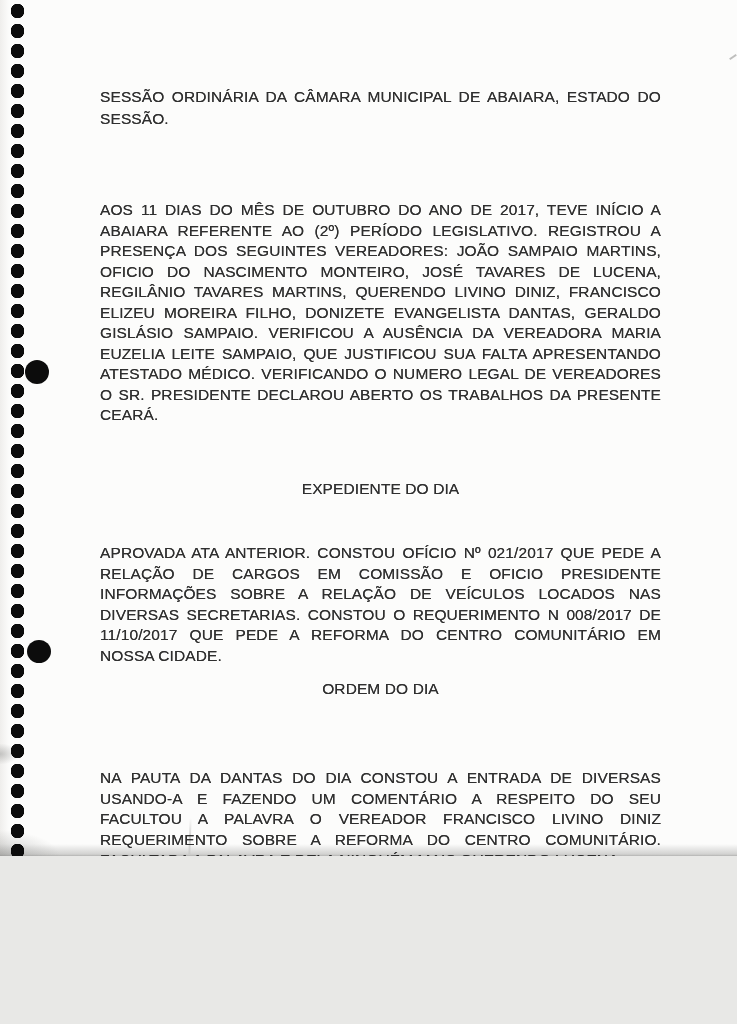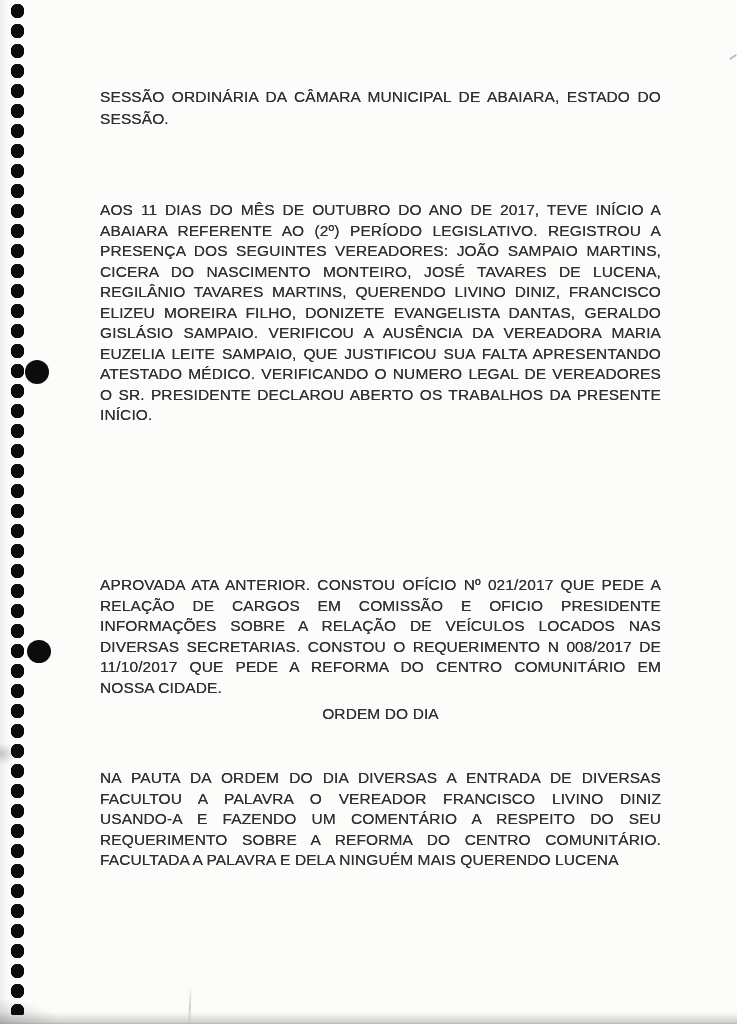--- a/index.html
+++ b/index.html
@@ -3,21 +3,21 @@
 <meta charset="utf-8">
 <style>
   html, body {
     margin: 0;
     padding: 0;
     background: #e8e8e6;
   }
   .page {
     position: relative;
     width: 737px;
-    height: 1024px;
+    height: 856px;
     margin: 0 auto;
     background: var(--paper, #fcfcfb);
     overflow: hidden;
     font-family: "Liberation Sans", sans-serif;
     color: var(--ink, #2f2f2f);
   }
   
   .edge-left {
     position: absolute; left: 0; top: 0; width: 9px; height: 100%;
     background: linear-gradient(90deg, #efeeec 0%, rgba(252,252,251,0) 100%);
@@ -75,22 +75,22 @@
     text-align: justify;
     text-align-last: justify;
     white-space: normal;
   }
   .text-block .line:last-child {
     text-align-last: left;
   }
   .doc-title       { top: 86px;  line-height: 21.5px; }
   .para-opening    { top: 200px; }
   .section-heading { top: 479px; text-align: center; }
-  .para-expediente { top: 543px; margin-top: 32px; }
-  .section-heading.ordem { top: 704px; }
+  .para-expediente { top: 543px; }
+  .section-heading.ordem { top: 679px; }
   .para-ordem      { top: 768px; }
 </style>
 </head>
 <body>
 
 <div class="page">
 
   <div class="edge-left"></div>
   <div class="bottom-shadow"></div>
   <div class="corner-shade"></div>
@@ -104,43 +104,44 @@
 
   <div class="text-block doc-title">
       <div class="line">SESSÃO ORDINÁRIA DA CÂMARA MUNICIPAL DE ABAIARA, ESTADO DO</div>
       <div class="line">SESSÃO.</div>
     </div>
 
   <div class="text-block para-opening">
       <div class="line">AOS 11 DIAS DO MÊS DE OUTUBRO DO ANO DE 2017, TEVE INÍCIO A</div>
       <div class="line">ABAIARA REFERENTE AO (2º) PERÍODO LEGISLATIVO. REGISTROU A</div>
       <div class="line">PRESENÇA DOS SEGUINTES VEREADORES: JOÃO SAMPAIO MARTINS,</div>
-      <div class="line">CICERA DO NASCIMENTO MONTEIRO, JOSÉ TAVARES DE LUCENA,</div>
+      <div class="line">OFICIO DO NASCIMENTO MONTEIRO, JOSÉ TAVARES DE LUCENA,</div>
       <div class="line">REGILÂNIO TAVARES MARTINS, QUERENDO LIVINO DINIZ, FRANCISCO</div>
       <div class="line">ELIZEU MOREIRA FILHO, DONIZETE EVANGELISTA DANTAS, GERALDO</div>
       <div class="line">GISLÁSIO SAMPAIO. VERIFICOU A AUSÊNCIA DA VEREADORA MARIA</div>
       <div class="line">EUZELIA LEITE SAMPAIO, QUE JUSTIFICOU SUA FALTA APRESENTANDO</div>
       <div class="line">ATESTADO MÉDICO. VERIFICANDO O NUMERO LEGAL DE VEREADORES</div>
       <div class="line">O SR. PRESIDENTE DECLAROU ABERTO OS TRABALHOS DA PRESENTE</div>
-      <div class="line">INÍCIO.</div>
+      <div class="line">CEARÁ.</div>
     </div>
 
+  <div class="text-block section-heading">EXPEDIENTE DO DIA</div>
 
   <div class="text-block para-expediente">
       <div class="line">APROVADA ATA ANTERIOR. CONSTOU OFÍCIO Nº 021/2017 QUE PEDE A</div>
       <div class="line">RELAÇÃO DE CARGOS EM COMISSÃO E OFICIO PRESIDENTE</div>
       <div class="line">INFORMAÇÕES SOBRE A RELAÇÃO DE VEÍCULOS LOCADOS NAS</div>
       <div class="line">DIVERSAS SECRETARIAS. CONSTOU O REQUERIMENTO N 008/2017 DE</div>
       <div class="line">11/10/2017 QUE PEDE A REFORMA DO CENTRO COMUNITÁRIO EM</div>
       <div class="line">NOSSA CIDADE.</div>
     </div>
 
   <div class="text-block section-heading ordem">ORDEM DO DIA</div>
 
   <div class="text-block para-ordem">
-      <div class="line">NA PAUTA DA ORDEM DO DIA DIVERSAS A ENTRADA DE DIVERSAS</div>
+      <div class="line">NA PAUTA DA DANTAS DO DIA CONSTOU A ENTRADA DE DIVERSAS</div>
+      <div class="line">USANDO-A E FAZENDO UM COMENTÁRIO A RESPEITO DO SEU</div>
       <div class="line">FACULTOU A PALAVRA O VEREADOR FRANCISCO LIVINO DINIZ</div>
-      <div class="line">USANDO-A E FAZENDO UM COMENTÁRIO A RESPEITO DO SEU</div>
       <div class="line">REQUERIMENTO SOBRE A REFORMA DO CENTRO COMUNITÁRIO.</div>
       <div class="line">FACULTADA A PALAVRA E DELA NINGUÉM MAIS QUERENDO LUCENA</div>
     </div>
 
 </div>
 
 </body></html>

